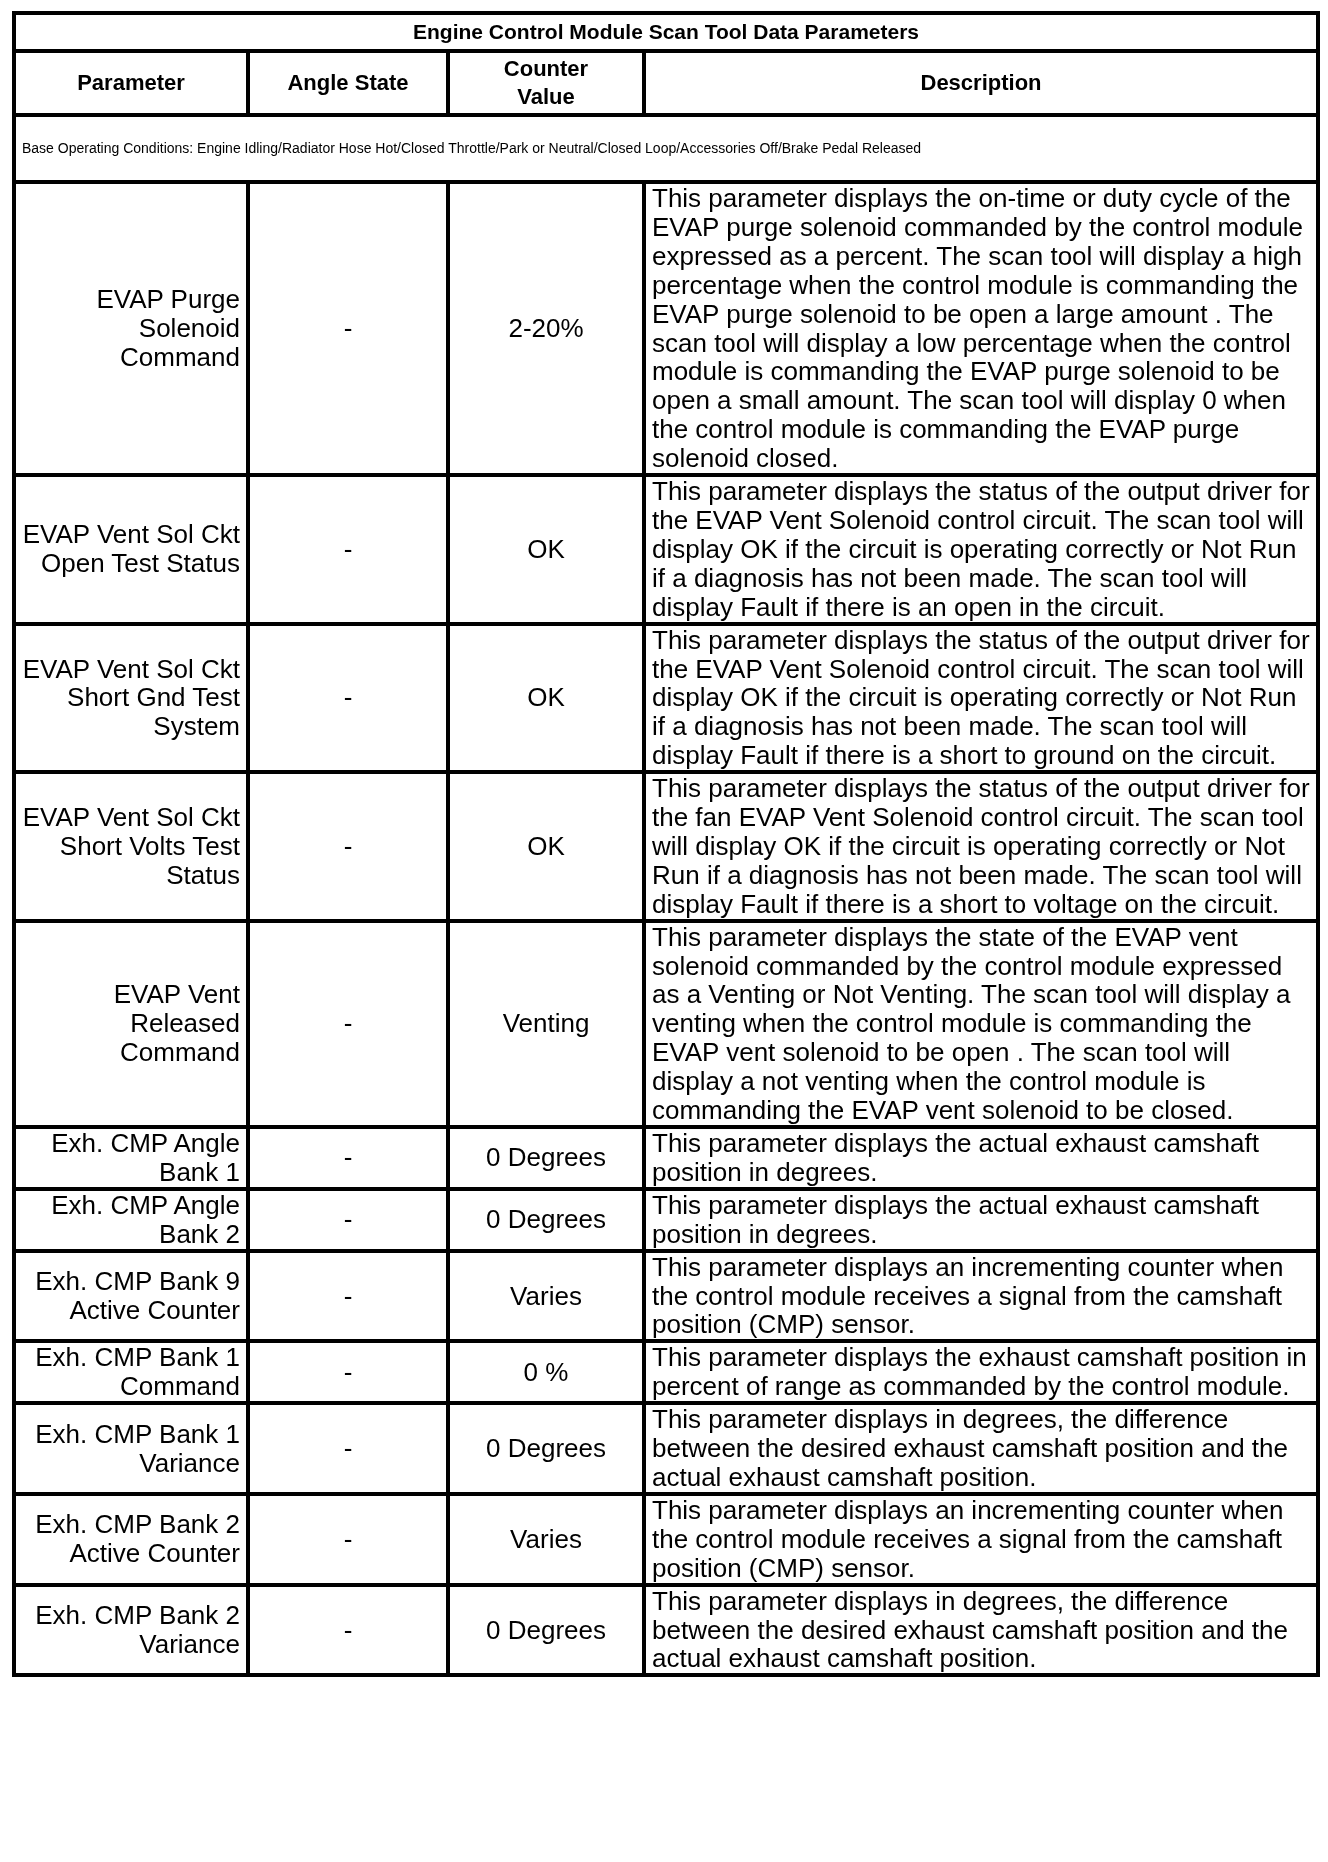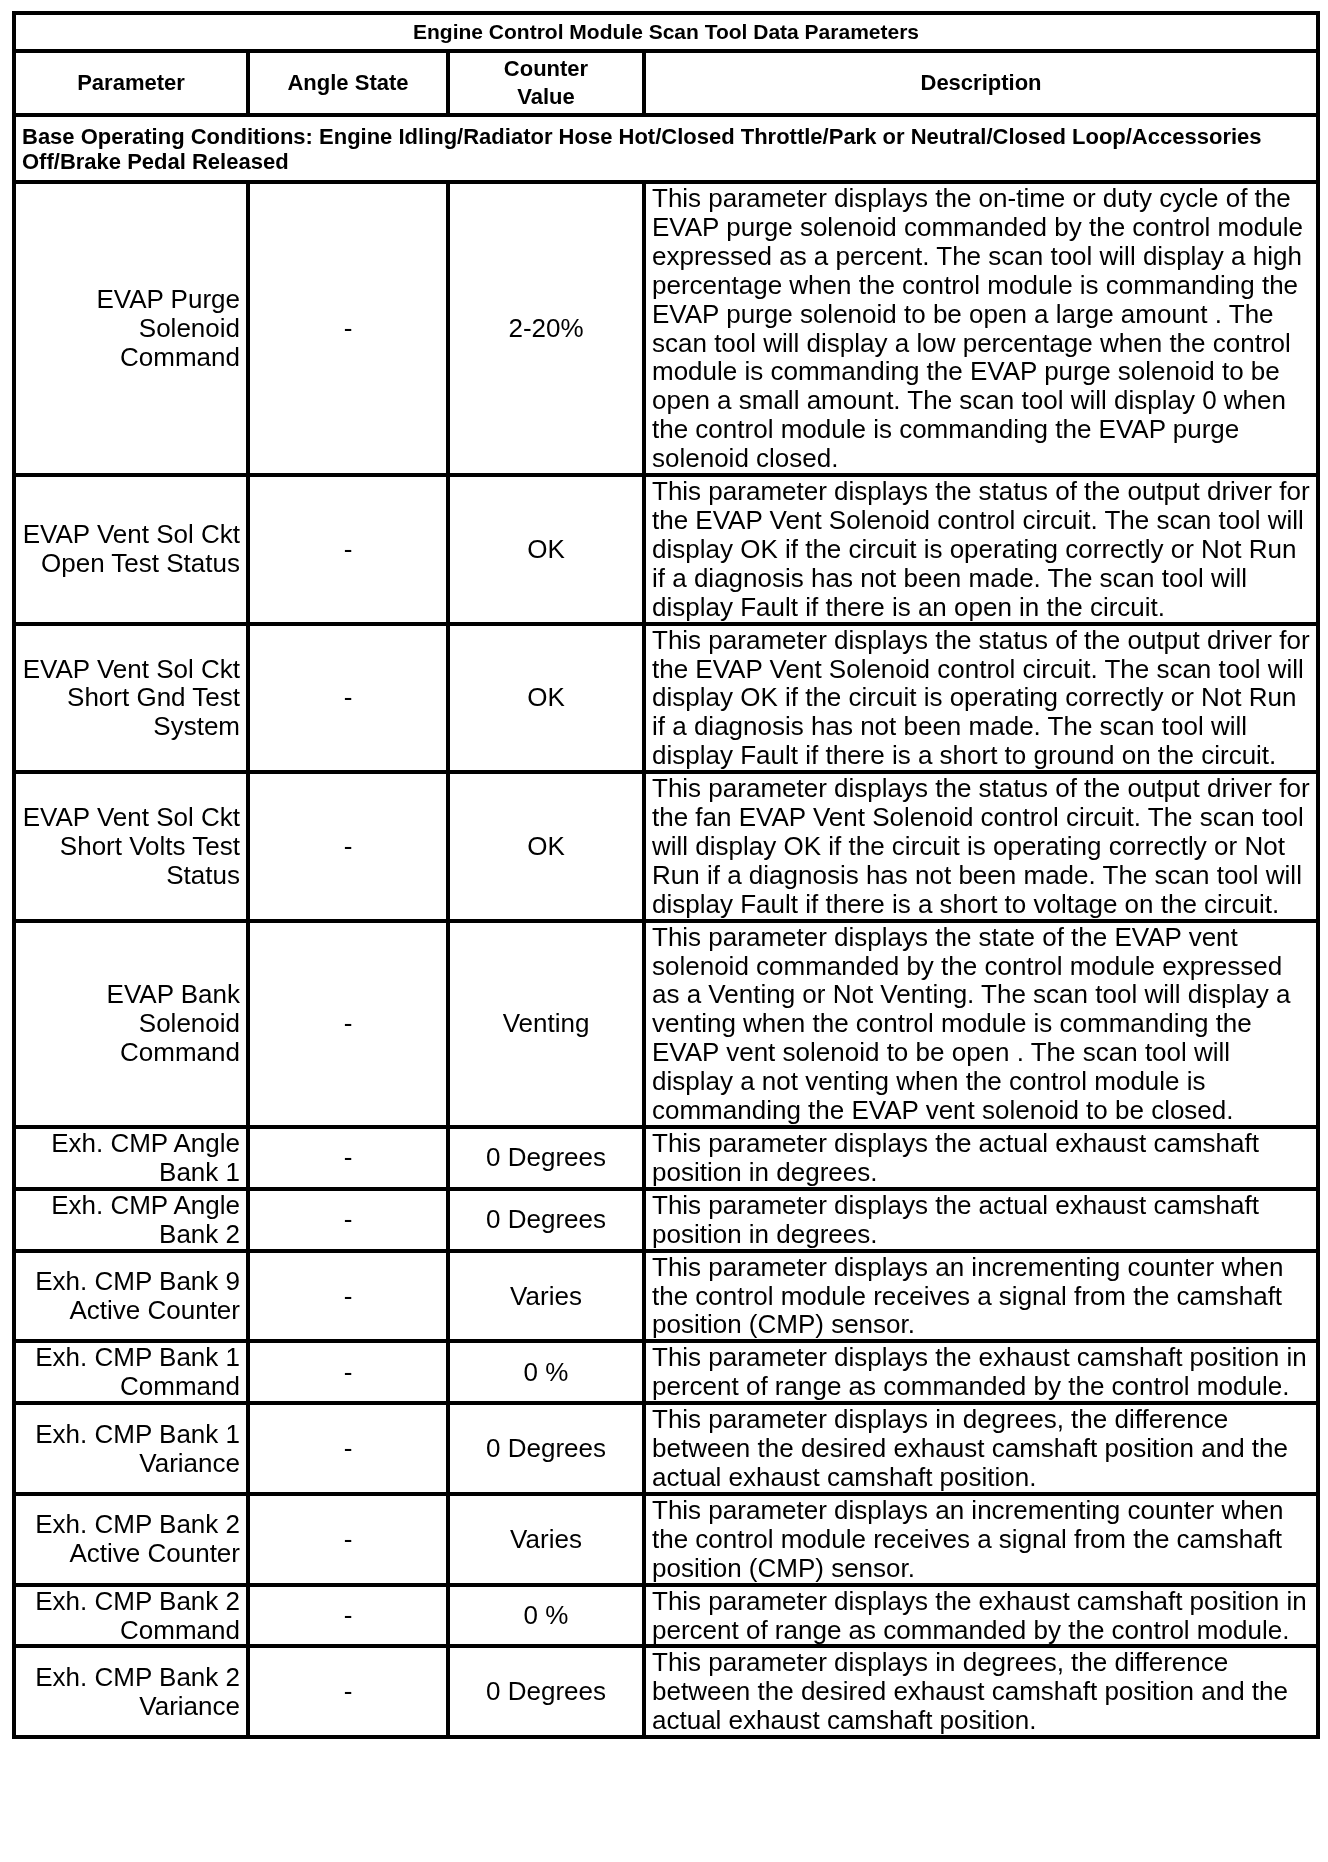--- a/index.html
+++ b/index.html
@@ -5,21 +5,21 @@
   html, body { margin: 0; padding: 0; background: #ffffff; }
   body { width: 1328px; height: 1862px; position: relative; overflow: hidden;
          font-family: "Liberation Sans", sans-serif; color: #000; }
   table.scan { position: absolute; left: 12px; top: 11px; width: 1304px;
                border-collapse: collapse; table-layout: fixed; }
   table.scan td, table.scan th { border: 4px solid #000; padding: 0 6px; vertical-align: middle; }
   col.c1 { width: 234px; } col.c2 { width: 200px; } col.c3 { width: 196px; } col.c4 { width: 674px; }
   .title-cell { height: 34px; text-align: center; font-weight: bold; font-size: 21px; margin-top: 12px; }
   .hdr th { height: 60px; font-weight: bold; font-size: 22px; text-align: center;
             vertical-align: bottom; padding-bottom: 2px; line-height: 28px; }
-  .base-cell { height: 63px; font-weight: bold; font-size: 22px; line-height: 25px; text-align: left;
+  .base-cell { height: 63px; font-weight: normal; font-size: 14px; line-height: 25px; text-align: left;
                padding: 2px 6px; }
   .row td { font-size: 26px; line-height: 28.9px; }
   .param { text-align: right; }
   .state, .value { text-align: center; }
   .desc { text-align: left; padding: 2px 4px 3px 6px; }
 </style>
 </head>
 <body>
 
 <table class="scan">
@@ -61,21 +61,21 @@
     <td class="value">OK</td>
     <td class="desc">This parameter displays the status of the output driver for the EVAP Vent Solenoid control circuit. The scan tool will display OK if the circuit is operating correctly or Not Run if a diagnosis has not been made. The scan tool will display Fault if there is a short to ground on the circuit.</td>
   </tr>
       <tr class="row">
     <td class="param">EVAP Vent Sol Ckt Short Volts Test Status</td>
     <td class="state">-</td>
     <td class="value">OK</td>
     <td class="desc">This parameter displays the status of the output driver for the fan EVAP Vent Solenoid control circuit. The scan tool will display OK if the circuit is operating correctly or Not Run if a diagnosis has not been made. The scan tool will display Fault if there is a short to voltage on the circuit.</td>
   </tr>
       <tr class="row">
-    <td class="param">EVAP Bank Solenoid Command</td>
+    <td class="param">EVAP Vent Released Command</td>
     <td class="state">-</td>
     <td class="value">Venting</td>
     <td class="desc">This parameter displays the state of the EVAP vent solenoid commanded by the control module expressed as a Venting or Not Venting. The scan tool will display a venting when the control module is commanding the EVAP vent solenoid to be open . The scan tool will display a not venting when the control module is commanding the EVAP vent solenoid to be closed.</td>
   </tr>
       <tr class="row">
     <td class="param">Exh. CMP Angle Bank 1</td>
     <td class="state">-</td>
     <td class="value">0 Degrees</td>
     <td class="desc">This parameter displays the actual exhaust camshaft position in degrees.</td>
   </tr>
@@ -103,25 +103,19 @@
     <td class="value">0 Degrees</td>
     <td class="desc">This parameter displays in degrees, the difference between the desired exhaust camshaft position and the actual exhaust camshaft position.</td>
   </tr>
       <tr class="row">
     <td class="param">Exh. CMP Bank 2 Active Counter</td>
     <td class="state">-</td>
     <td class="value">Varies</td>
     <td class="desc">This parameter displays an incrementing counter when the control module receives a signal from the camshaft position (CMP) sensor.</td>
   </tr>
       <tr class="row">
-    <td class="param">Exh. CMP Bank 2 Command</td>
-    <td class="state">-</td>
-    <td class="value">0 %</td>
-    <td class="desc">This parameter displays the exhaust camshaft position in percent of range as commanded by the control module.</td>
-  </tr>
-      <tr class="row">
     <td class="param">Exh. CMP Bank 2 Variance</td>
     <td class="state">-</td>
     <td class="value">0 Degrees</td>
     <td class="desc">This parameter displays in degrees, the difference between the desired exhaust camshaft position and the actual exhaust camshaft position.</td>
   </tr>
     </tbody>
 </table>
 
 </body></html>

